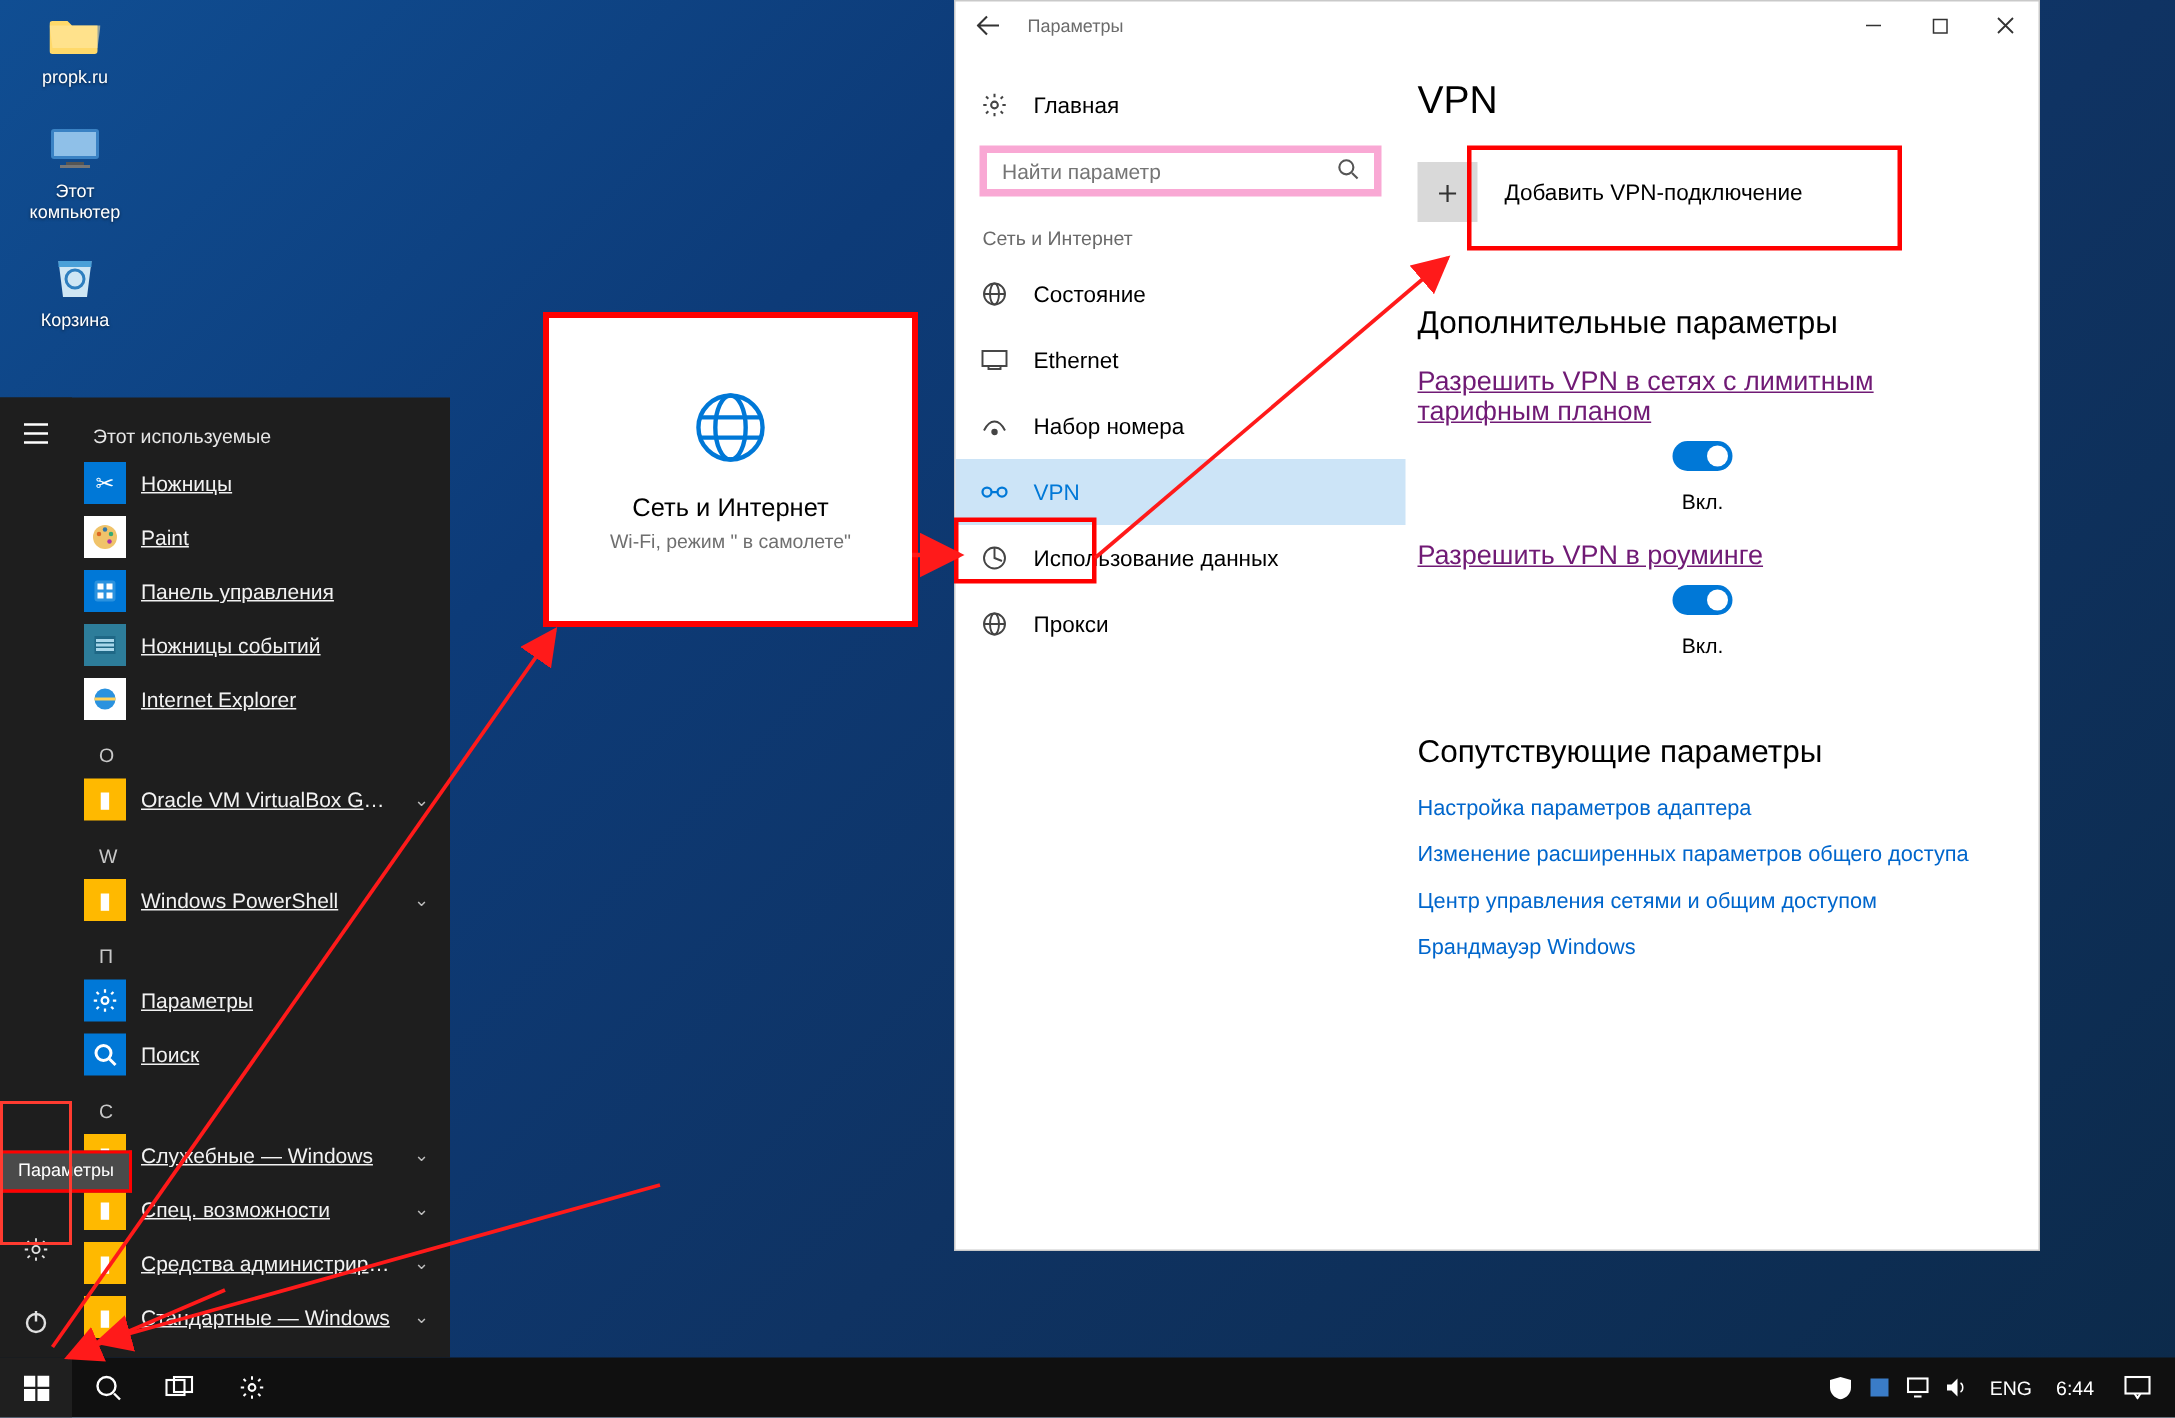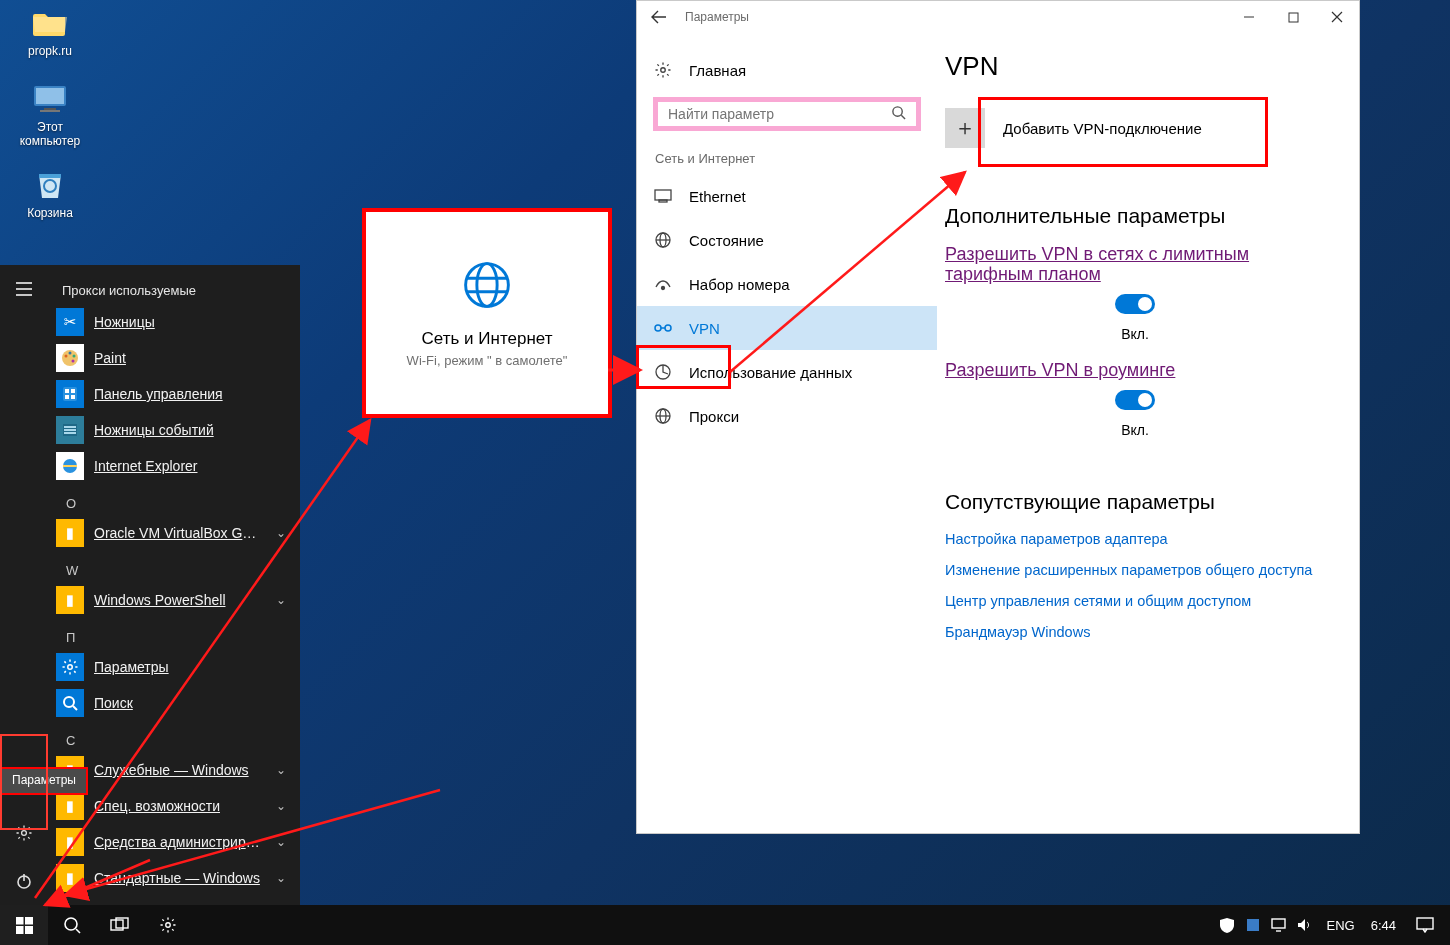--- a/index.html
+++ b/index.html
@@ -136,21 +136,21 @@
             <circle cx="9" cy="10" r="6"></circle>
             <path d="M9 2v7"></path>
           </svg>
       </div>
     </div>
   </div>
   <div class="sm-rail-highlight"></div>
   <div class="sm-tooltip">Параметры</div>
 
   <div class="sm-list">
-    <div class="sm-header">Прокси используемые</div>
+    <div class="sm-header">Этот используемые</div>
 
     <div class="sm-item">
       <div class="tile tile-blue">✂</div>
       <div class="lbl">Ножницы</div>
     </div>
     <div class="sm-item">
       <div class="tile" style="background:#fff">
         <svg width="20" height="20" viewBox="0 0 20 20">
             <circle cx="10" cy="10" r="8" fill="#f0c36a"></circle>
             <circle cx="6" cy="8" r="1.5" fill="#d62"></circle>
@@ -305,36 +305,36 @@
           <svg width="15" height="15" viewBox="0 0 16 16" fill="none" stroke="#555" stroke-width="1.5">
               <circle cx="7" cy="7" r="5"></circle>
               <path d="M11 11l4 4"></path>
             </svg>
         </span>
       </div>
       <div class="nav-section">Сеть и Интернет</div>
 
       <div class="nav-row">
         <div class="nav-icon">
-            <svg width="18" height="14" viewBox="0 0 18 14" fill="none" stroke="#444" stroke-width="1.3">
-              <rect x="1" y="1" width="16" height="10"></rect>
-              <rect x="5" y="11" width="8" height="2"></rect>
-            </svg>
-          </div>
-        <div class="nav-label">Ethernet</div>
-      </div>
-      <div class="nav-row">
-        <div class="nav-icon">
             <svg width="18" height="18" viewBox="0 0 18 18" fill="none" stroke="#444" stroke-width="1.3">
               <circle cx="9" cy="9" r="7"></circle>
               <ellipse cx="9" cy="9" rx="3" ry="7"></ellipse>
               <path d="M2 9h14"></path>
             </svg>
           </div>
         <div class="nav-label">Состояние</div>
+      </div>
+      <div class="nav-row">
+        <div class="nav-icon">
+            <svg width="18" height="14" viewBox="0 0 18 14" fill="none" stroke="#444" stroke-width="1.3">
+              <rect x="1" y="1" width="16" height="10"></rect>
+              <rect x="5" y="11" width="8" height="2"></rect>
+            </svg>
+          </div>
+        <div class="nav-label">Ethernet</div>
       </div>
       <div class="nav-row">
         <div class="nav-icon">
             <svg width="18" height="14" viewBox="0 0 18 14" fill="none" stroke="#444" stroke-width="1.3">
               <path d="M2 10c4-8 10-8 14 0"></path>
               <circle cx="9" cy="11" r="1.5" fill="#444"></circle>
             </svg>
           </div>
         <div class="nav-label">Набор номера</div>
       </div>

